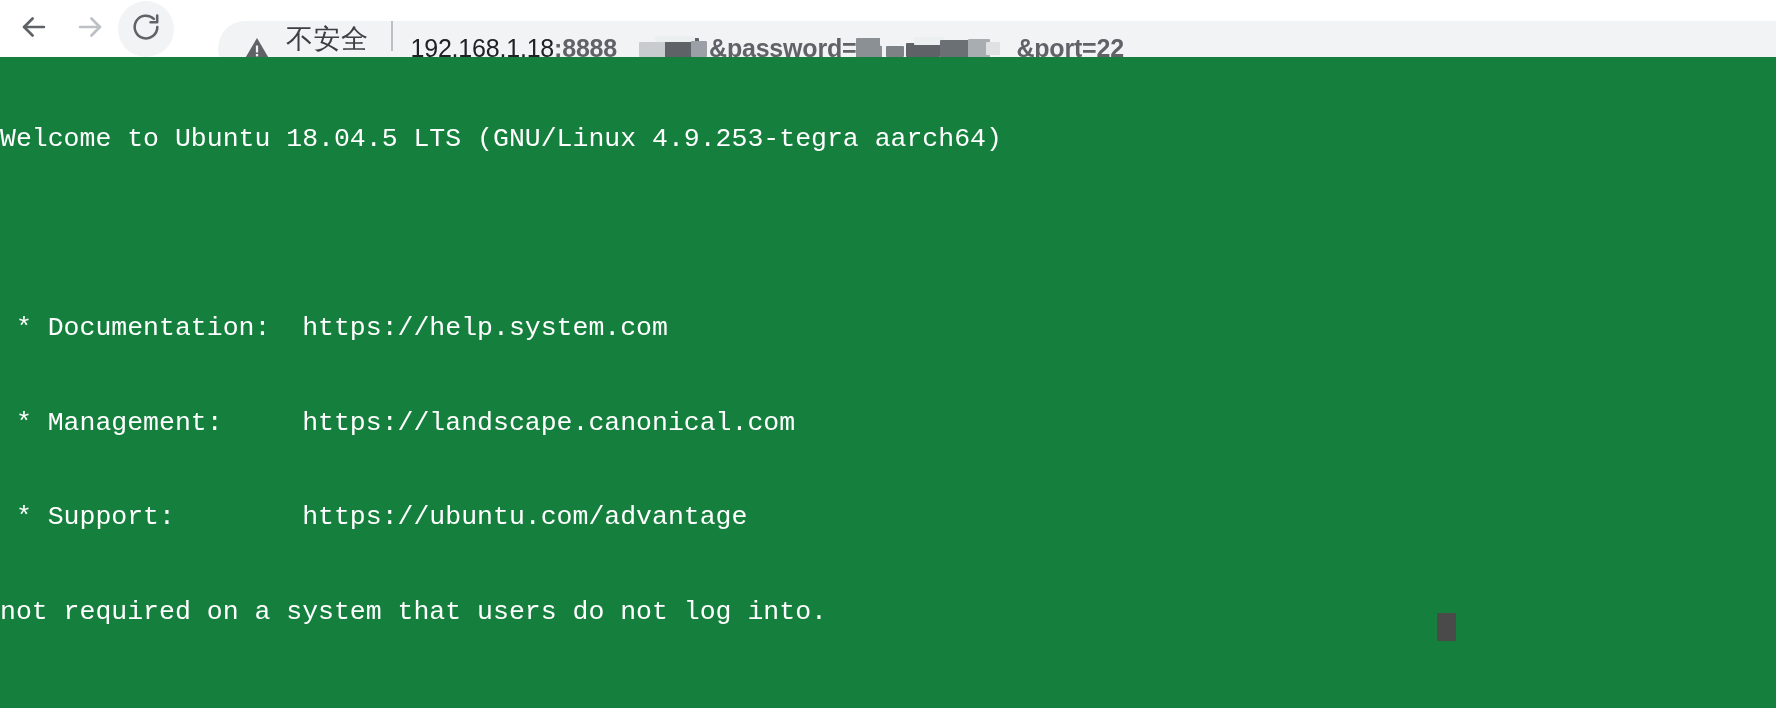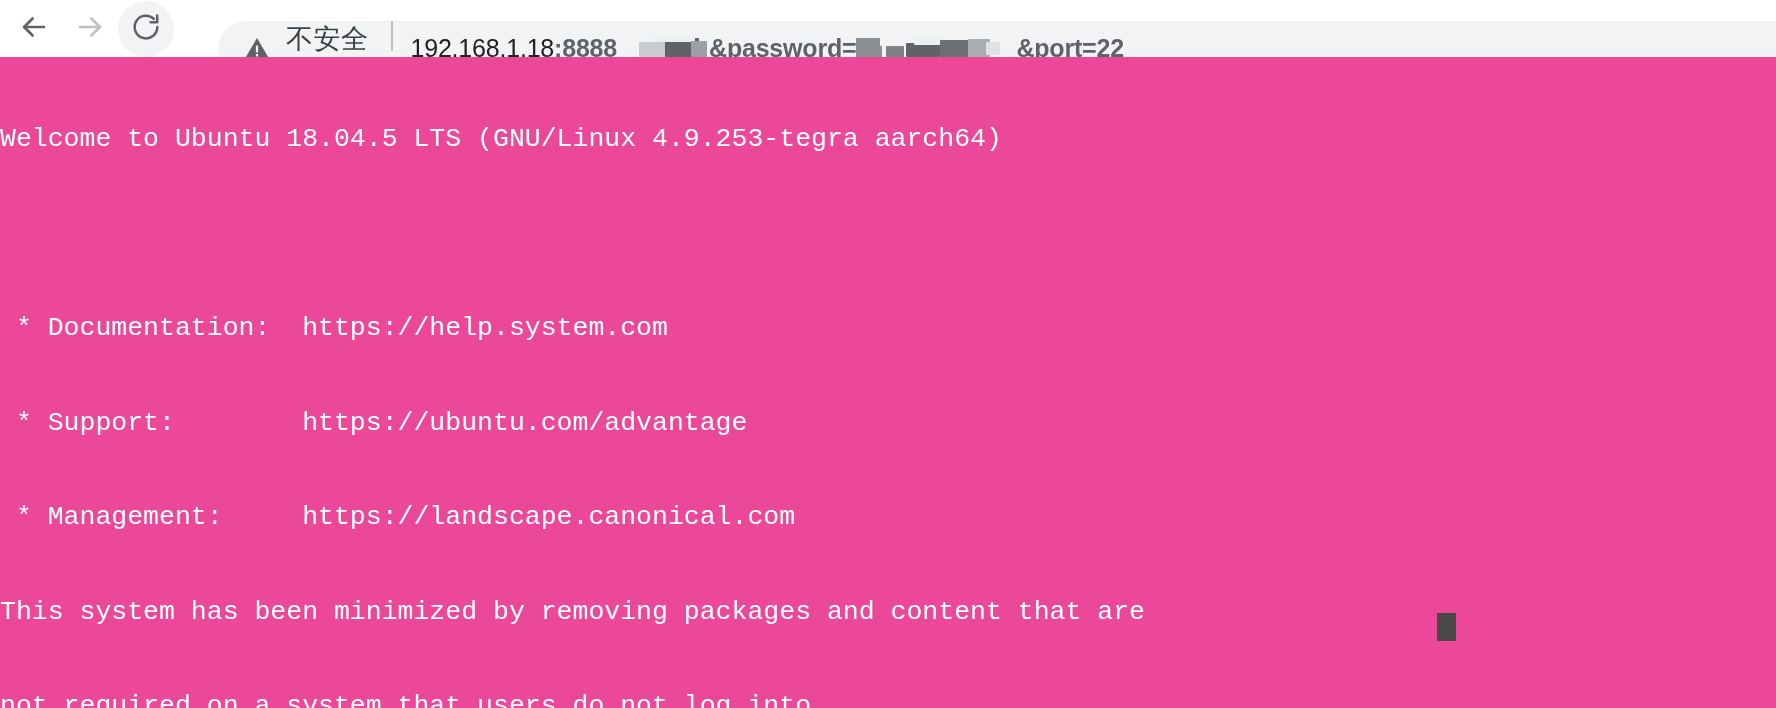--- a/index.html
+++ b/index.html
@@ -104,21 +104,21 @@
     border-radius: 1px;
   }
 
   
   #terminal {
     position: absolute;
     left: 0;
     top: 57px;
     width: 1776px;
     height: 651px;
-    background: #ec4899;
+    background: #15803d;
     overflow: hidden;
   }
   #terminal-lines {
     position: absolute;
     left: 0;
     top: 4px;
     width: 1776px;
     font-family: "Liberation Mono", "DejaVu Sans Mono", monospace;
     font-size: 26.5px;
     line-height: 31.5px;
@@ -210,23 +210,22 @@
       </span>
       <span class="dim">&amp;port=22</span>
   </span>
 </div>
 
 <div id="terminal">
   <div id="terminal-lines">
     <div class="line">Welcome to Ubuntu 18.04.5 LTS (GNU/Linux 4.9.253-tegra aarch64)</div>
     <div class="line"></div>
     <div class="line"> * Documentation:  https://help.system.com</div>
+    <div class="line"> * Management:     https://landscape.canonical.com</div>
     <div class="line"> * Support:        https://ubuntu.com/advantage</div>
-    <div class="line"> * Management:     https://landscape.canonical.com</div>
-    <div class="line">This system has been minimized by removing packages and content that are</div>
     <div class="line">not required on a system that users do not log into.</div>
     
     
     
     
     
     
     
     
     

